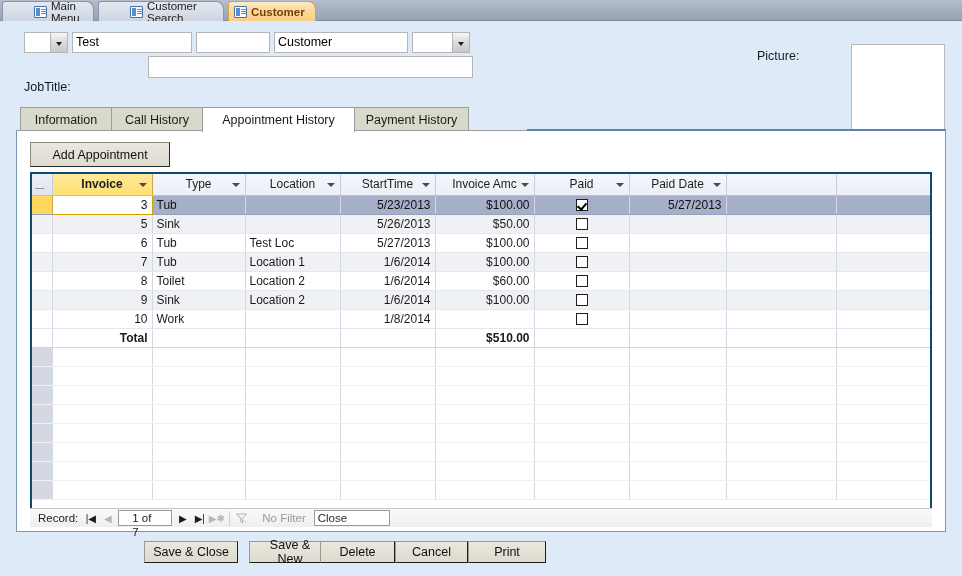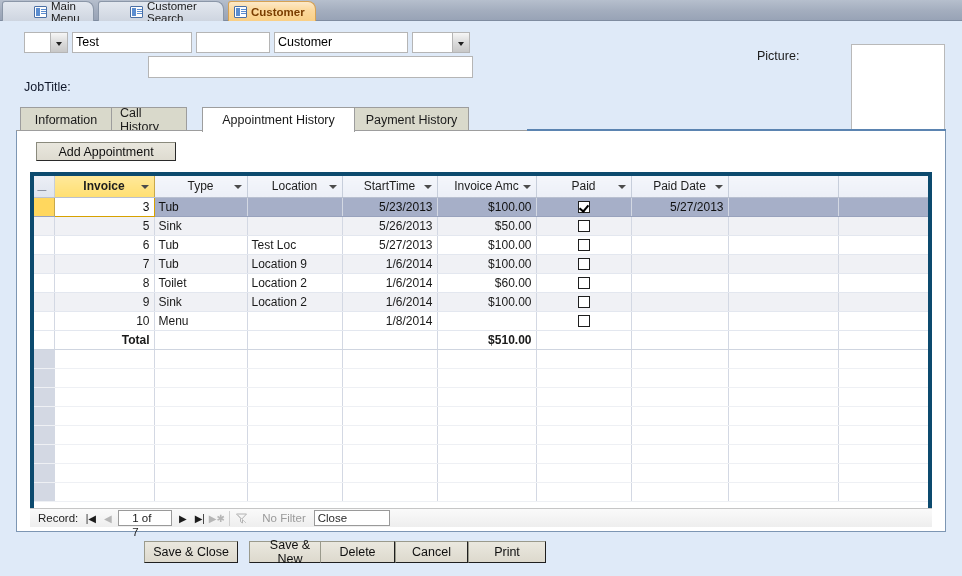--- a/index.html
+++ b/index.html
@@ -192,40 +192,40 @@
   #tabpage-accent {
     position: absolute;
     left: 527px; top: 129px;
     width: 419px; height: 2px;
     background: #5b84b1;
   }
 
   
   #btn-add-appointment {
     position: absolute;
-    left: 36px; top: 142px;
-    width: 140px; height: 19px;
+    left: 30px; top: 142px;
+    width: 140px; height: 25px;
     background: linear-gradient(to bottom, #e9e7de 0%, #dedbd0 100%);
     border: 1px solid #8a8a7d;
     border-right-color: #2a2a2a;
     border-bottom-color: #2a2a2a;
     box-sizing: border-box;
     font-family: "Liberation Sans", sans-serif;
     font-size: 12.5px;
     color: #101010;
     cursor: default;
   }
 
   
   #datasheet {
     position: absolute;
     left: 30px; top: 172px;
     width: 902px; height: 355px;
     box-sizing: border-box;
-    border: 4px solid #0c4a6e;
+    border: 2px solid #0c4a6e;
     background: #ffffff;
     overflow: hidden;
   }
   table.dsheet {
     border-collapse: collapse;
     table-layout: fixed;
     width: 900px;
     font-size: 12px;
   }
   table.dsheet th, table.dsheet td {
@@ -451,21 +451,21 @@
   <div class="txtbox" style="left:148px;top:35px;width:325px;height:22px;"></div>
 
   <div id="lbl-picture">Picture:</div>
   <div id="picture-box"></div>
 </div>
 
 <div id="tabstrip">
   <div class="ftab inactive" style="left:4px;width:92px;">
     <span>Information</span>
   </div>
-  <div class="ftab inactive" style="left:95px;width:76px;">
+  <div class="ftab inactive" style="left:95px;width:92px;">
     <span>Call History</span>
   </div>
   <div class="ftab active" style="left:186px;width:153px;">
     <span>Appointment History</span>
   </div>
   <div class="ftab inactive" style="left:338px;width:115px;">
     <span>Payment History</span>
   </div>
 </div>
 <div id="tabunderline"></div>
@@ -557,21 +557,21 @@
           <td class="num">$100.00</td>
           <td class="ctr"><span class="chk"></span></td>
           <td class="num"></td>
           <td class="lft"></td>
           <td class="lft"></td>
         </tr>
         <tr class="alt">
           <td class="rowsel"></td>
           <td class="num">7</td>
           <td class="lft">Tub</td>
-          <td class="lft">Location 9</td>
+          <td class="lft">Location 1</td>
           <td class="num">1/6/2014</td>
           <td class="num">$100.00</td>
           <td class="ctr"><span class="chk"></span></td>
           <td class="num"></td>
           <td class="lft"></td>
           <td class="lft"></td>
         </tr>
         <tr class="norm">
           <td class="rowsel"></td>
           <td class="num">8</td>
@@ -592,21 +592,21 @@
           <td class="num">1/6/2014</td>
           <td class="num">$100.00</td>
           <td class="ctr"><span class="chk"></span></td>
           <td class="num"></td>
           <td class="lft"></td>
           <td class="lft"></td>
         </tr>
         <tr class="norm">
           <td class="rowsel"></td>
           <td class="num">10</td>
-          <td class="lft">Menu</td>
+          <td class="lft">Work</td>
           <td class="lft"></td>
           <td class="num">1/8/2014</td>
           <td class="num"></td>
           <td class="ctr"><span class="chk"></span></td>
           <td class="num"></td>
           <td class="lft"></td>
           <td class="lft"></td>
         </tr>
         <tr class="totalrow">
           <td class="rowsel"></td>

